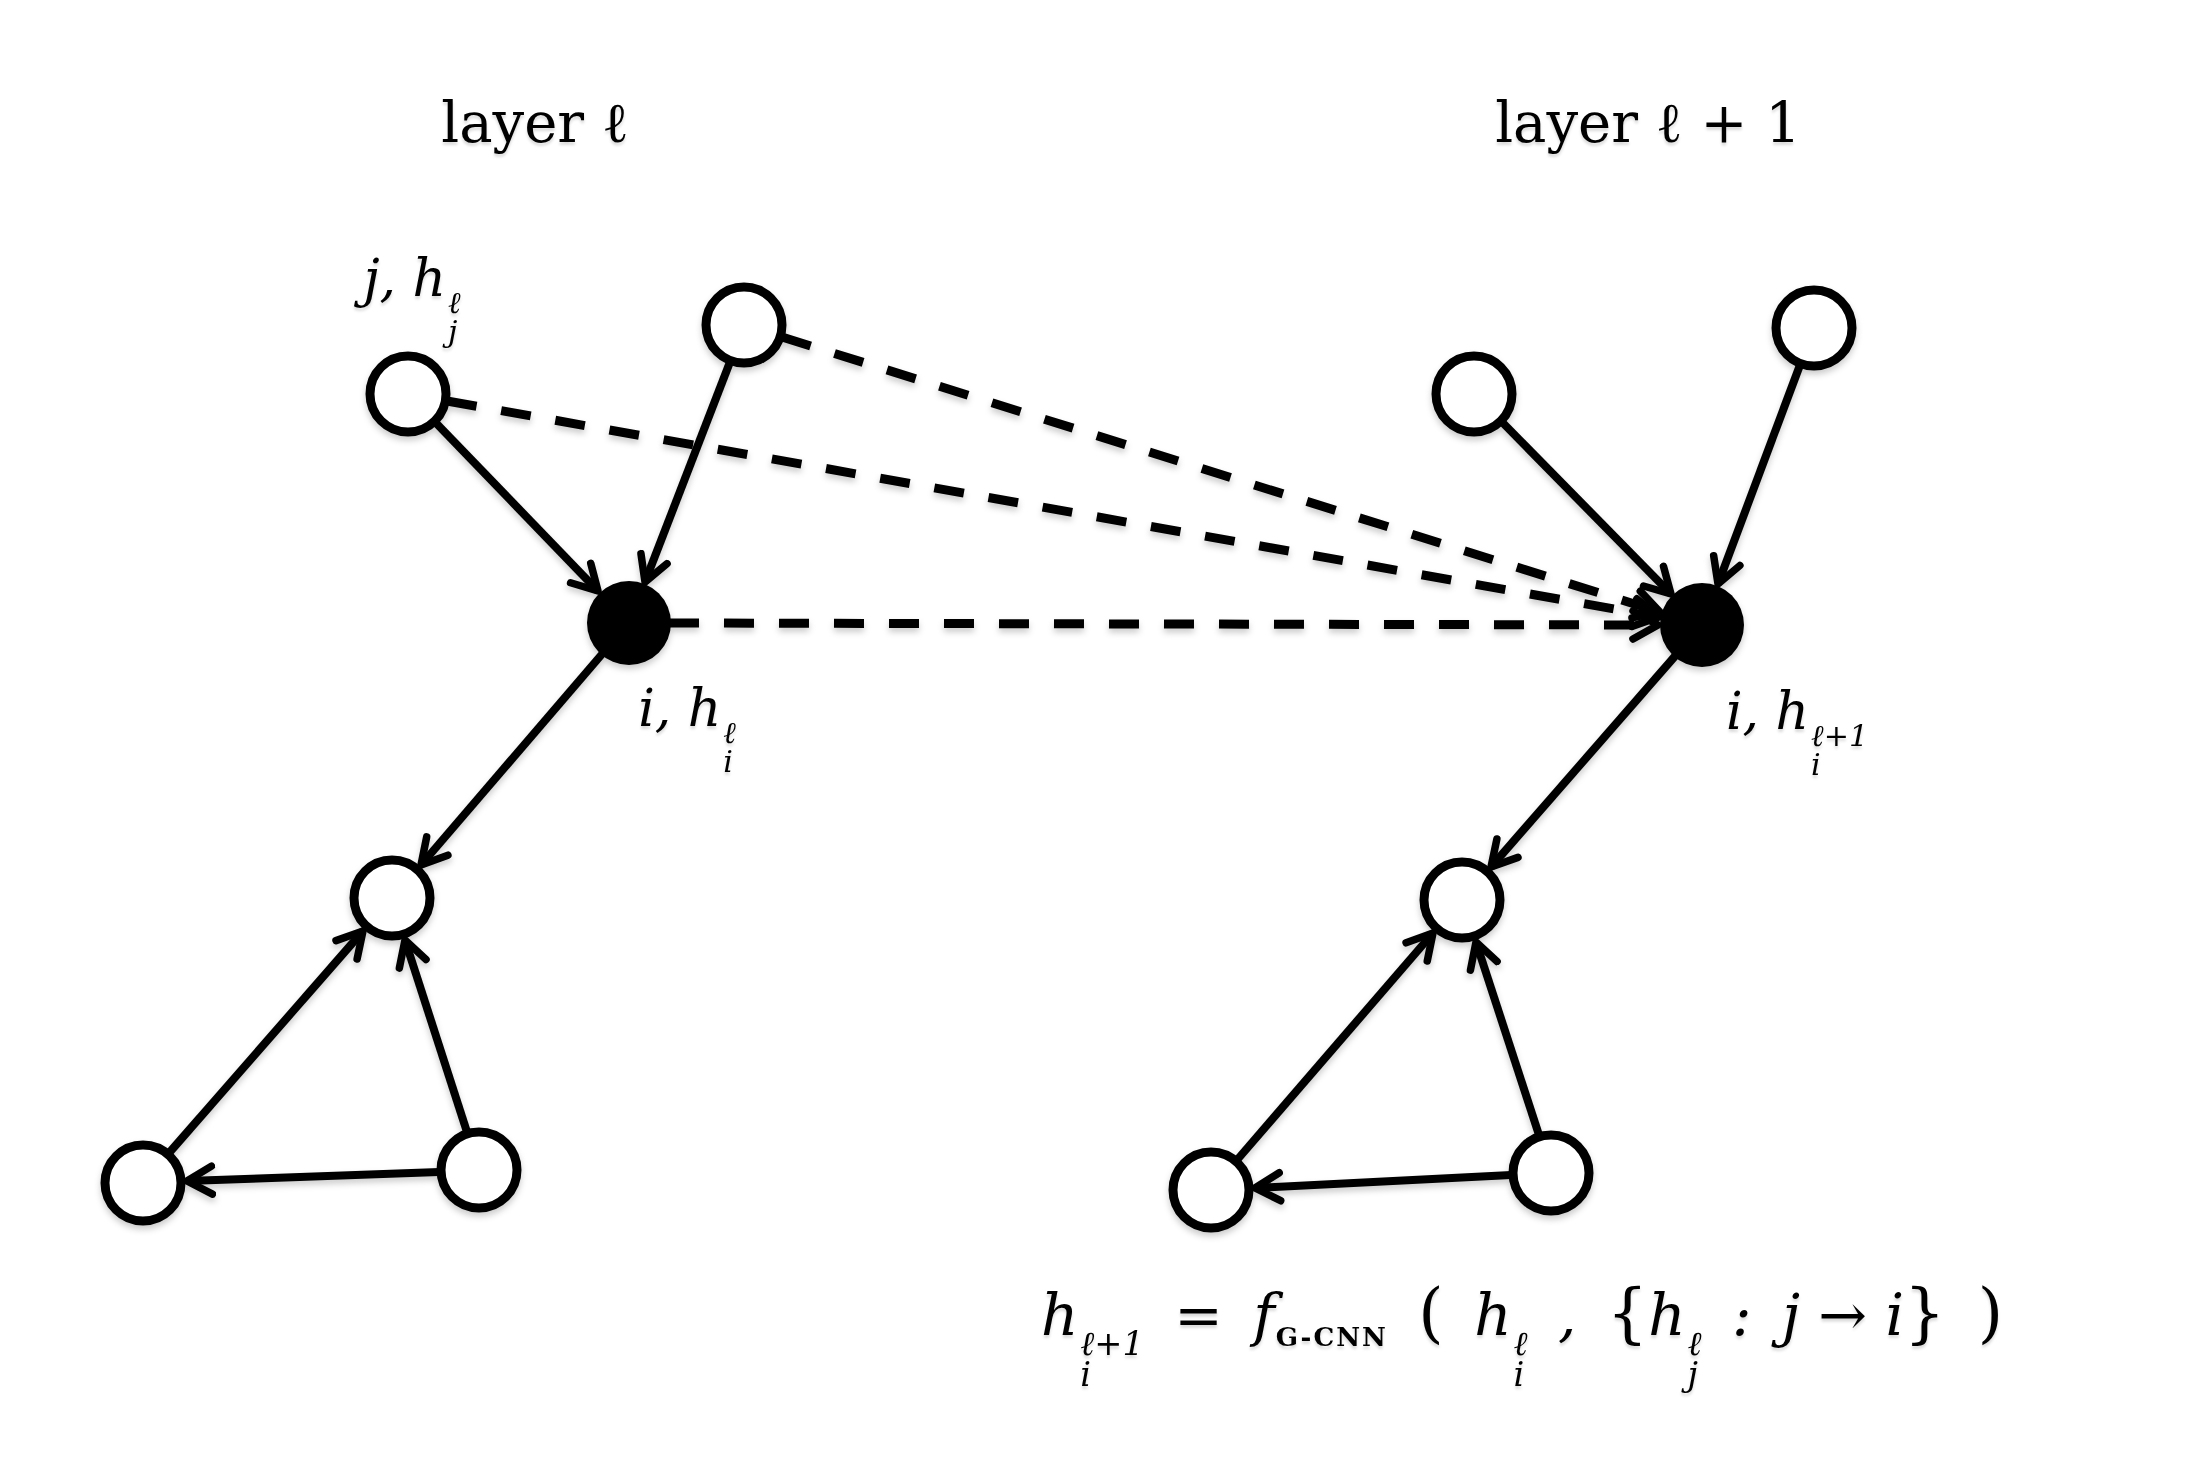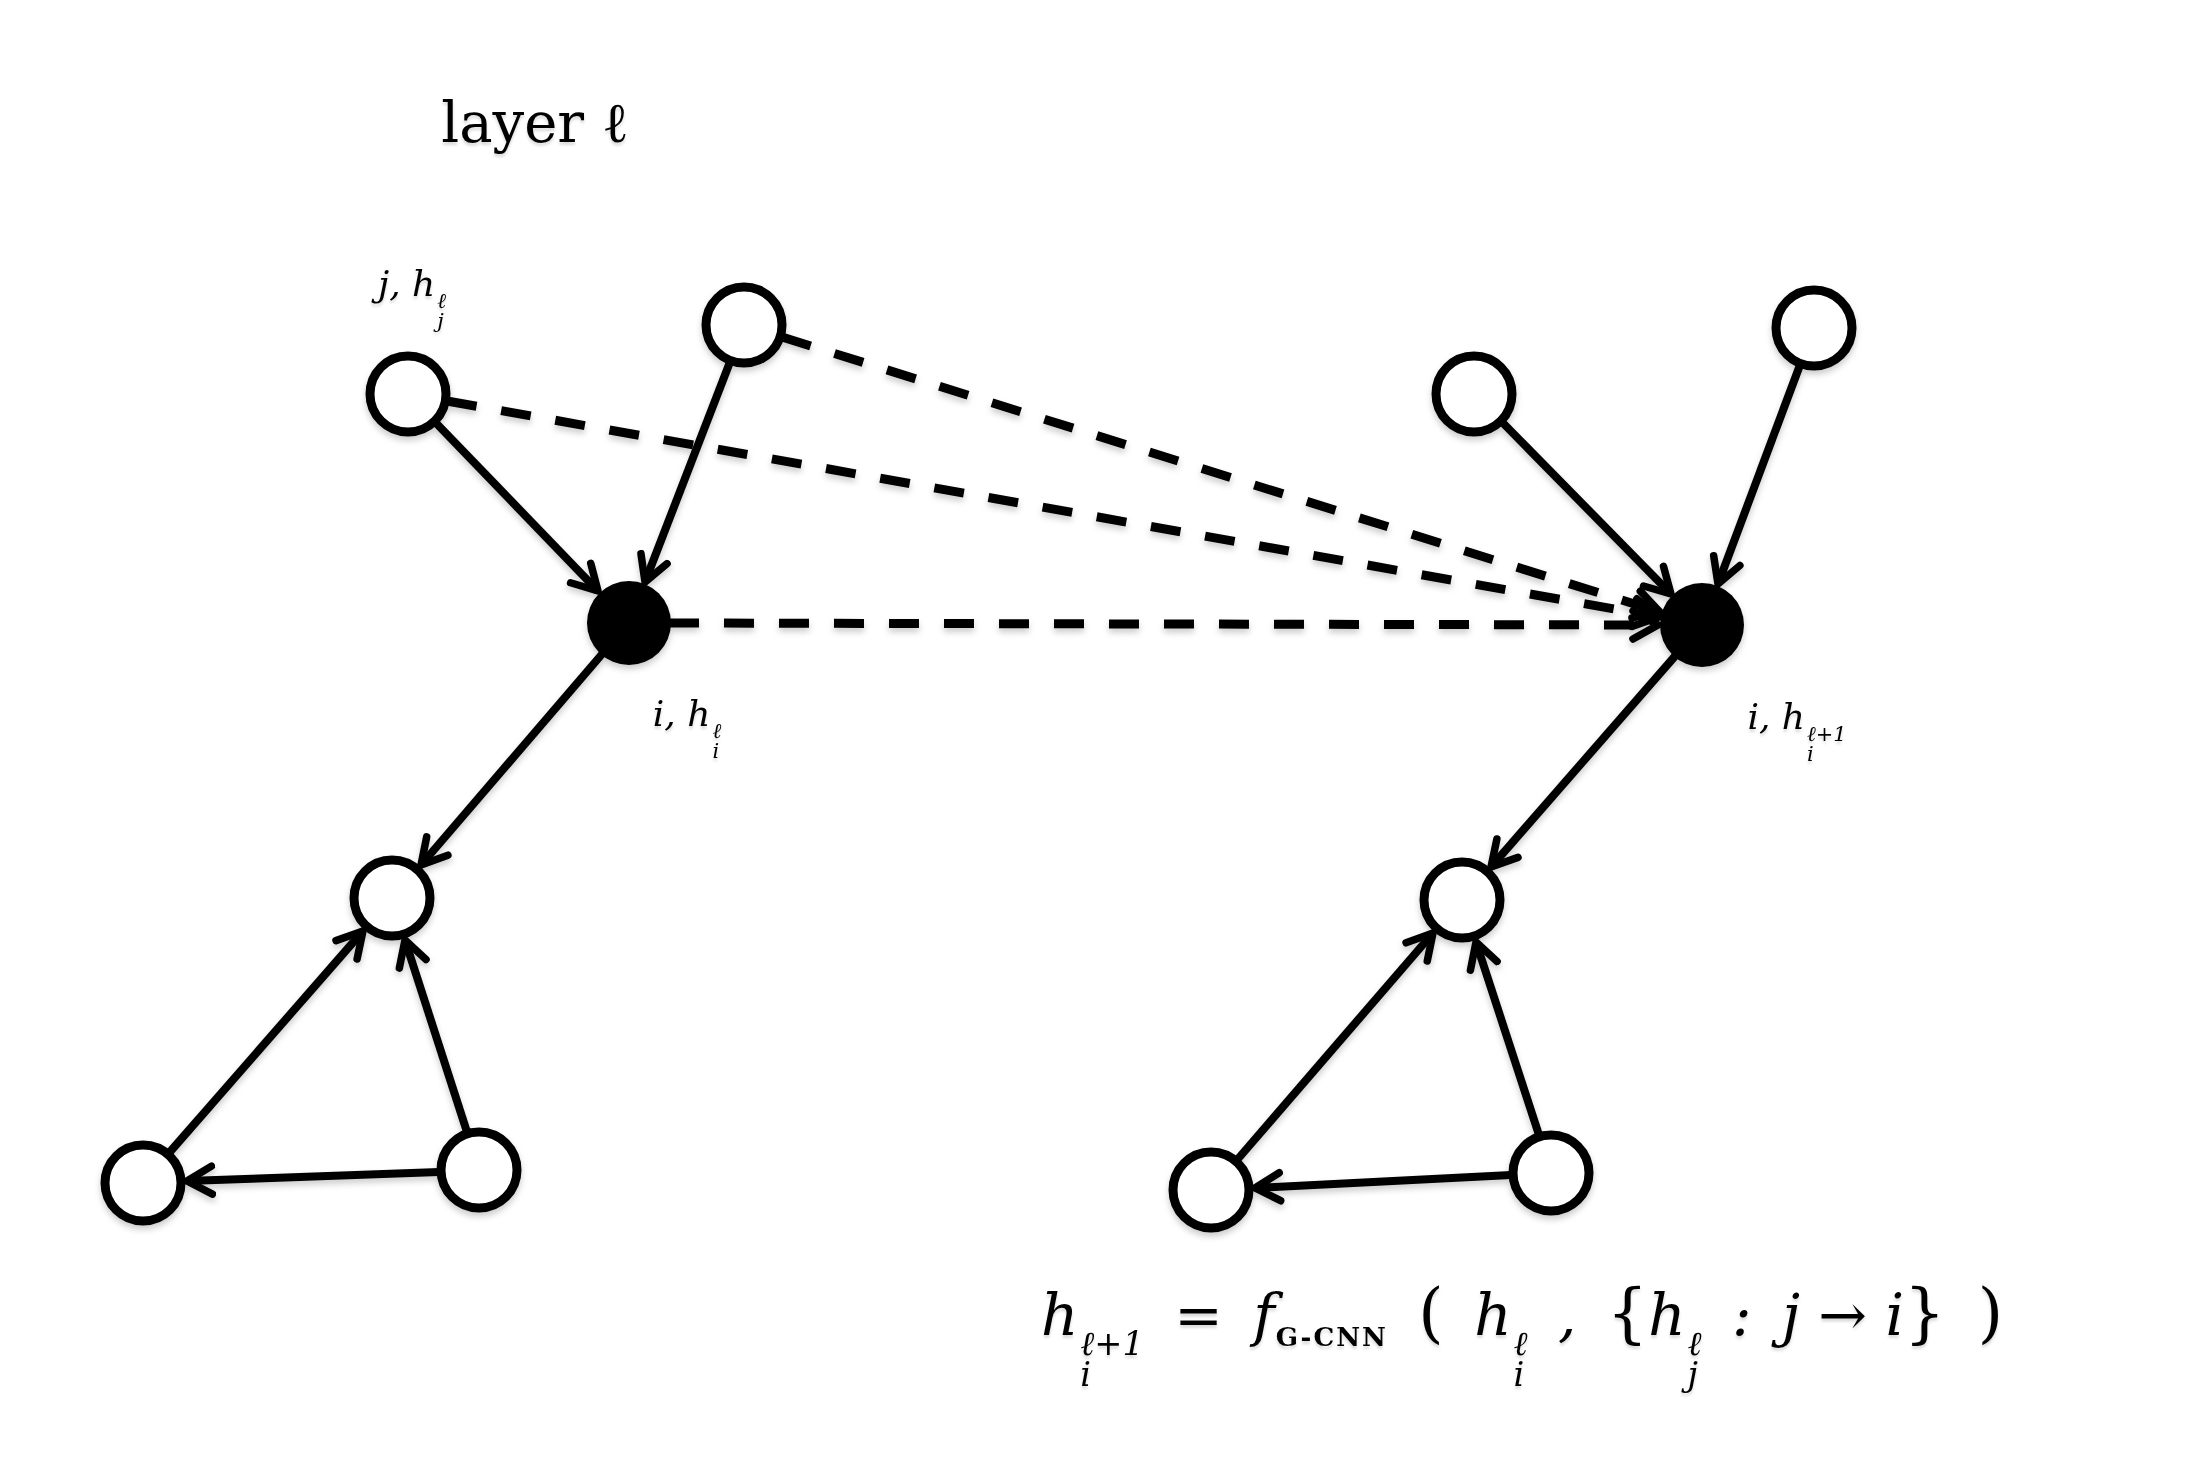--- a/index.html
+++ b/index.html
@@ -14,21 +14,21 @@
     filter:drop-shadow(0px 4px 3px rgba(0,0,0,0.20));}
   .lbl{
     position:absolute;
     transform:translate(-50%,-50%);
     color:#000;
     white-space:nowrap;
     text-shadow:0 3px 3px rgba(0,0,0,0.15);
   }
   .title{font-size:56px;font-style:normal;}
   .math{font-style:italic;}
-  .nodelbl{font-size:36px;text-align:right;}
+  .nodelbl{font-size:52px;text-align:right;}
   .formula{font-size:58px;}
   .mstack{
     display:inline-flex;
     flex-direction:column;
     align-items:flex-start;
     vertical-align:-0.58em;
     line-height:0.95;
     font-size:58%;
     margin-left:2px;
   }
@@ -94,20 +94,21 @@
       <circle cx="1474" cy="394" r="38"></circle>
       <circle cx="1814" cy="328" r="38"></circle>
       <circle cx="1462" cy="900" r="38"></circle>
       <circle cx="1211" cy="1190" r="38"></circle>
       <circle cx="1551" cy="1173" r="38"></circle>
     </g>
     <circle cx="1702" cy="625" r="42" fill="#000" stroke="none"></circle>
   </svg>
 
   <div class="lbl title" style="left:535px;top:122px;">layer ℓ</div>
+  <div class="lbl title" style="left:1648px;top:122px;">layer ℓ + 1</div>
 
   <div class="lbl math nodelbl" style="left:412px;top:297px;">
     <span>j, h</span><span class="mstack">
         <span class="sup">ℓ</span>
         <span class="sub">j</span>
       </span>
   </div>
 
   <div class="lbl math nodelbl" style="left:687px;top:727px;">
     <span>i, h</span><span class="mstack">

